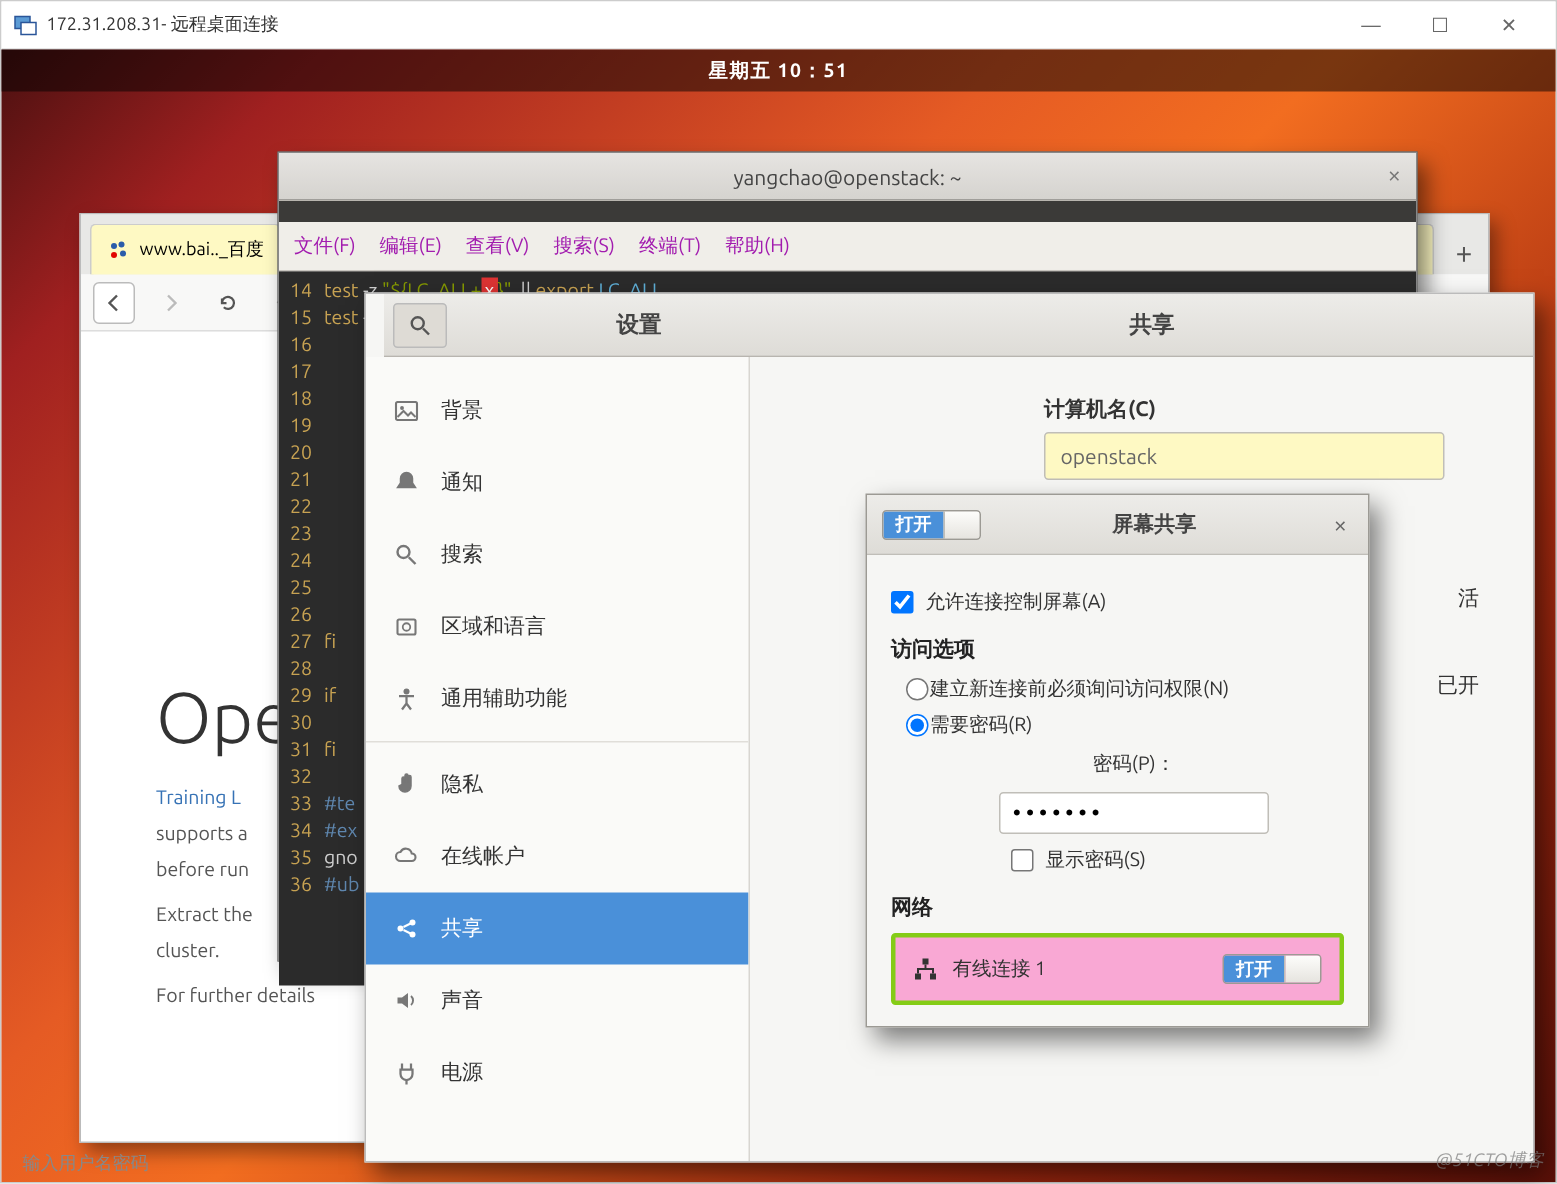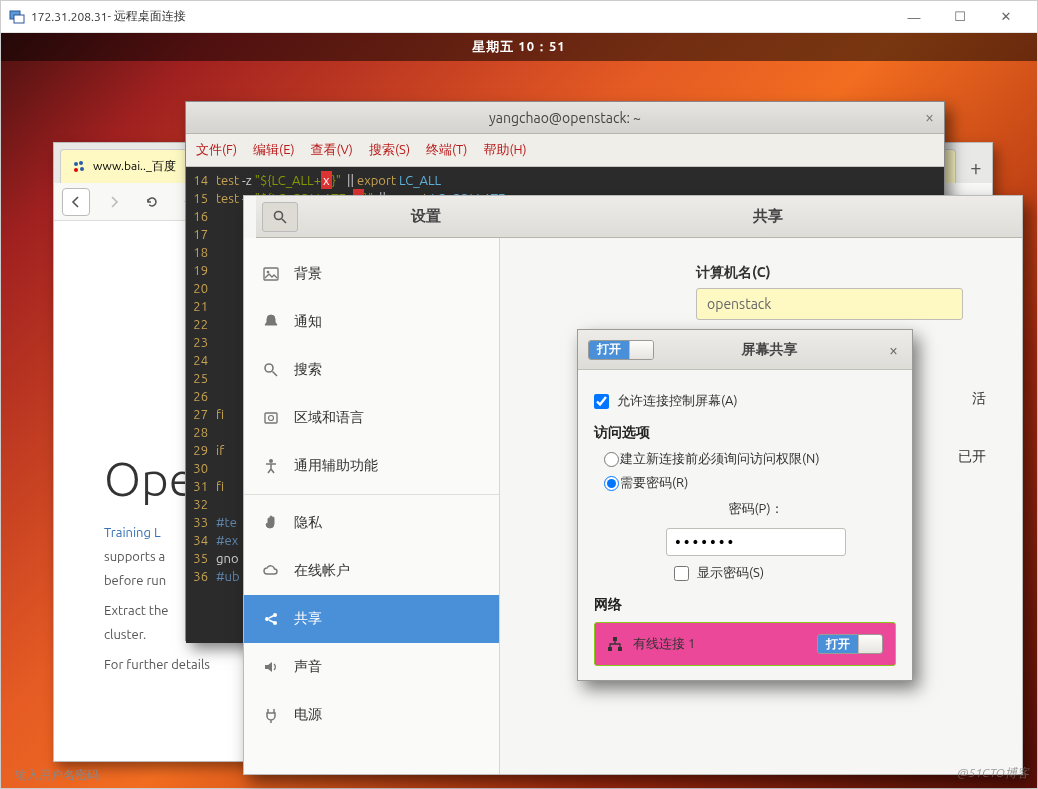--- a/index.html
+++ b/index.html
@@ -18,21 +18,21 @@
   .btab-close { margin-left:auto; font-size:12px; color:#888; padding:0 4px; }
   .btab-plus { width:32px; height:32px; display:flex; align-items:center; justify-content:center; margin-left:4px; font-size:20px; color:#555; }
   .browser-toolbar { height:38px; background:#f8f8f7; border-bottom:1px solid #ddd; display:flex; align-items:center; padding:0 8px; gap:10px; }
   .nav-btn { width:28px; height:28px; border:1px solid #bbb; border-radius:4px; display:flex; align-items:center; justify-content:center; background:#fff; }
   .browser-body { padding:30px 50px; font-size:14px; color:#333; }
   .browser-body h1 { font-size:48px; font-weight:300; color:#333; margin-bottom:20px; }
   .browser-body p { margin:10px 0; color:#555; font-size:13px; }
   .terminal { position:absolute; top:68px; left:184px; width:760px; height:540px; background:#3b3a38; border:1px solid #888; box-shadow:6px 8px 14px rgba(0,0,0,0.5); }
   .term-title { height:32px; background:linear-gradient(to bottom,#e6e4e1,#d5d3cf); display:flex; align-items:center; justify-content:center; font-size:14px; color:#444; position:relative; border-bottom:1px solid #b8b5af; }
   .term-close { position:absolute; right:10px; top:6px; font-size:16px; color:#777; }
-  .term-menu { height:30px; background:#f0eee9; display:flex; align-items:center; padding:16px 10px; gap:16px; font-size:13px; color:#b91c1c; border-bottom:1px solid #c8c5bf; }
+  .term-menu { height:30px; background:#f0eee9; display:flex; align-items:center; padding:16px 10px; gap:16px; font-size:13px; color:#a21caf; border-bottom:1px solid #c8c5bf;margin-top:14px; }
   .term-body { background:#300a24; background:#2b2b2b; height:calc(100% - 62px); padding:4px 0; font-family:"Ubuntu Mono","Consolas",monospace; font-size:13px; color:#cfcfcf; overflow:hidden; }
   .term-line { display:flex; white-space:pre; line-height:18px; }
   .ln { display:inline-block; width:30px; text-align:right; color:#c7a252; padding-right:8px; flex-shrink:0; }
   .kw { color:#c7a252; } .str { color:#859900; } .op { color:#cfcfcf; } .env { color:#5fafd7; } .cmt { color:#5f87af; }
   .bad { background:#d33; color:#fff; padding:0 2px; }
   .settings-win { position:absolute; top:162px; left:242px; width:780px; height:580px; background:#f6f6f4; border:1px solid #bbb; box-shadow:6px 8px 16px rgba(0,0,0,0.5); display:flex; }
   .settings-header { position:absolute; top:0; left:12px; right:0; height:42px; background:linear-gradient(to bottom,#edece9,#dedcd7); border-bottom:1px solid #b8b5af; display:flex; align-items:center; }
   .hdr-search { width:36px; height:30px; margin-left:6px; background:#dedbd5; border:1px solid #bbb; border-radius:3px; display:flex; align-items:center; justify-content:center; }
   .hdr-title-left { flex:0 0 256px; text-align:center; font-size:15px; font-weight:bold; color:#444; }
   .hdr-title-right { flex:1; text-align:center; font-size:15px; font-weight:bold; color:#444; padding-right:40px; }
@@ -58,21 +58,21 @@
   .dlg-body { padding:14px 16px; font-size:13px; color:#333; }
   .dlg-desc { line-height:20px; margin-bottom:12px; }
   .dlg-desc a { color:#2a6db3; text-decoration:underline; }
   .dlg-check { display:flex; align-items:center; gap:8px; margin:8px 0 14px 0; }
   .dlg-check input { width:15px; height:15px; }
   .dlg-section { font-weight:bold; font-size:14px; margin-bottom:8px; color:#222; }
   .dlg-radio { display:flex; align-items:center; gap:1px; margin:6px 0 6px 10px; }
   .dlg-radio input { width:15px; height:15px; }
   .pw-row { display:flex; align-items:center; gap:10px; margin:8px 0 6px 22px;flex-direction:column; }
   .pw-row input[type=password] { width:180px; height:28px; border:1px solid #c0beb8; border-radius:3px; padding:0 8px; font-size:16px; letter-spacing:3px; }
-  .list-frame { border:1px solid #84cc16; border-radius:3px; background:#ec4899; margin-top:6px; }
+  .list-frame { border:3px solid #84cc16; border-radius:3px; background:#f9a8d4; margin-top:6px; }
   .list-item { height:42px; display:flex; align-items:center; padding:0 12px; gap:10px; }
   .watermark { position:absolute; right:8px; bottom:6px; font-size:12px; color:rgba(120,120,120,0.7); font-style:italic; }
   .truncated-note { position:absolute; bottom:4px; left:14px; font-size:12px; color:#888; }
 </style>
 </head>
 <body>
 
 <div class="rdp-window">
   <div class="rdp-title">
     <svg class="ticon" viewBox="0 0 16 16">

